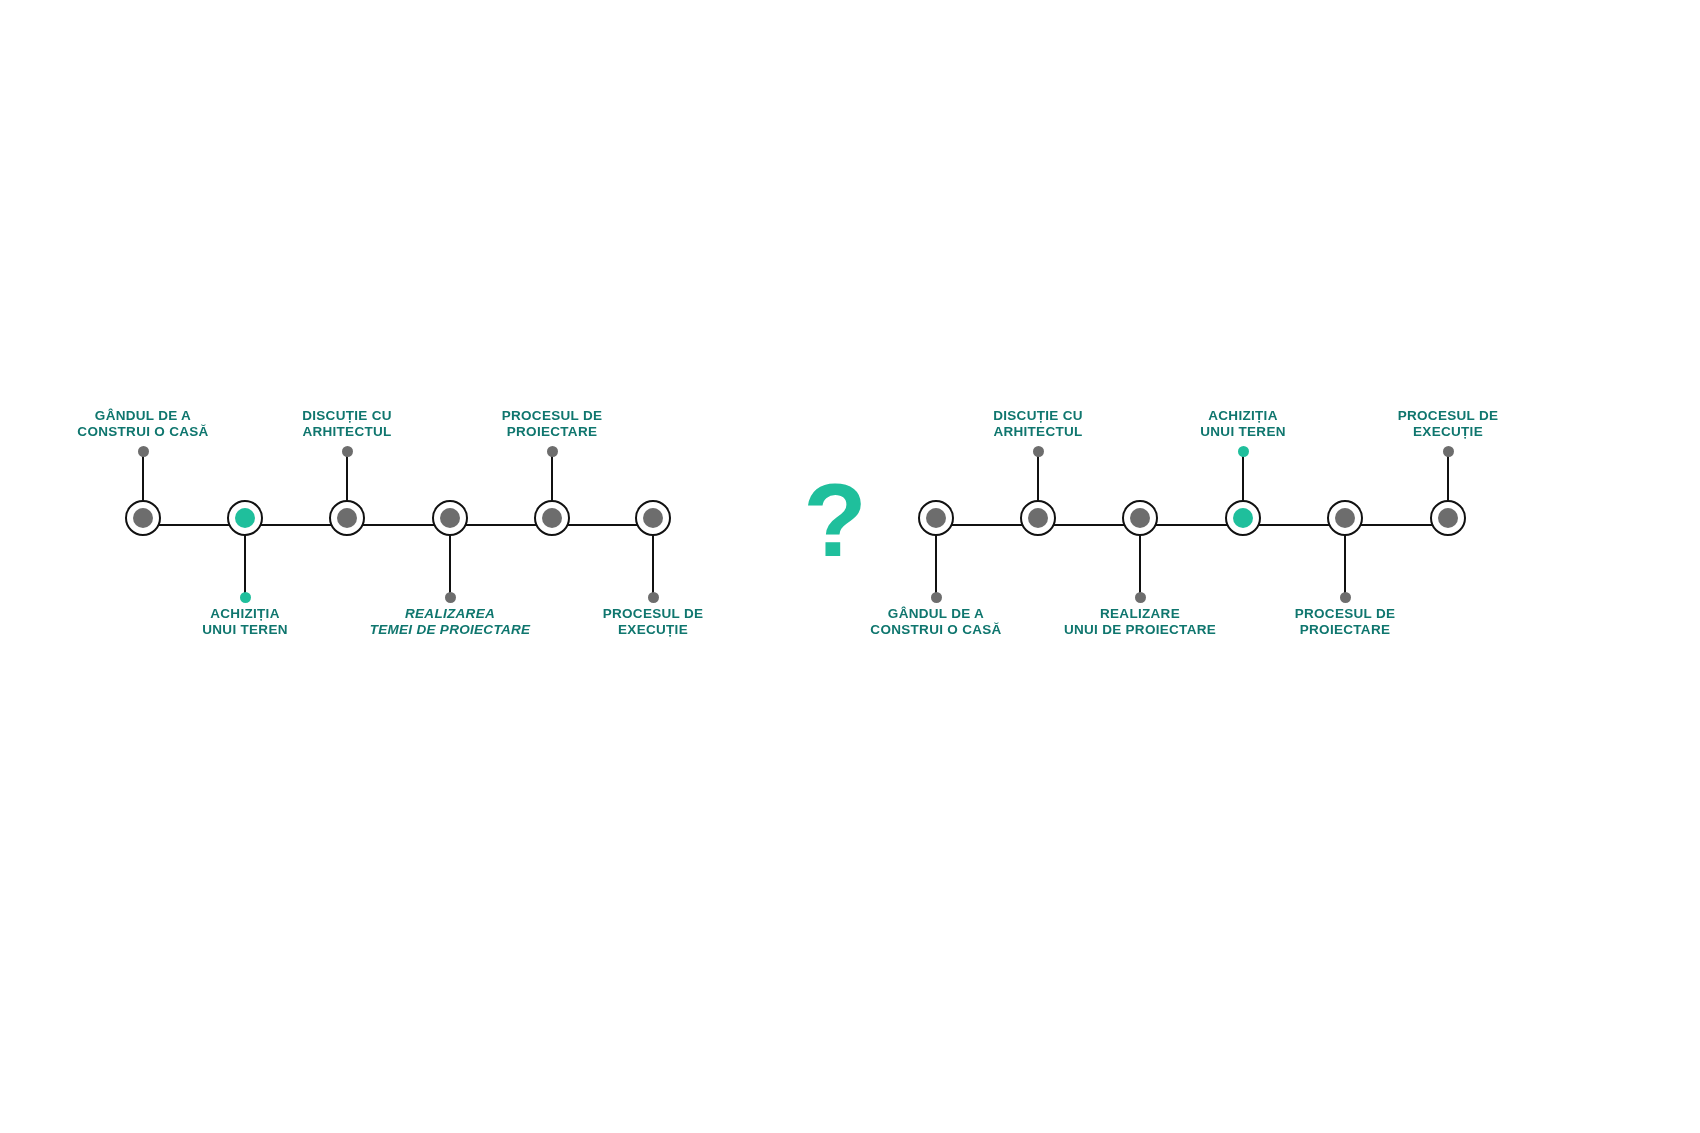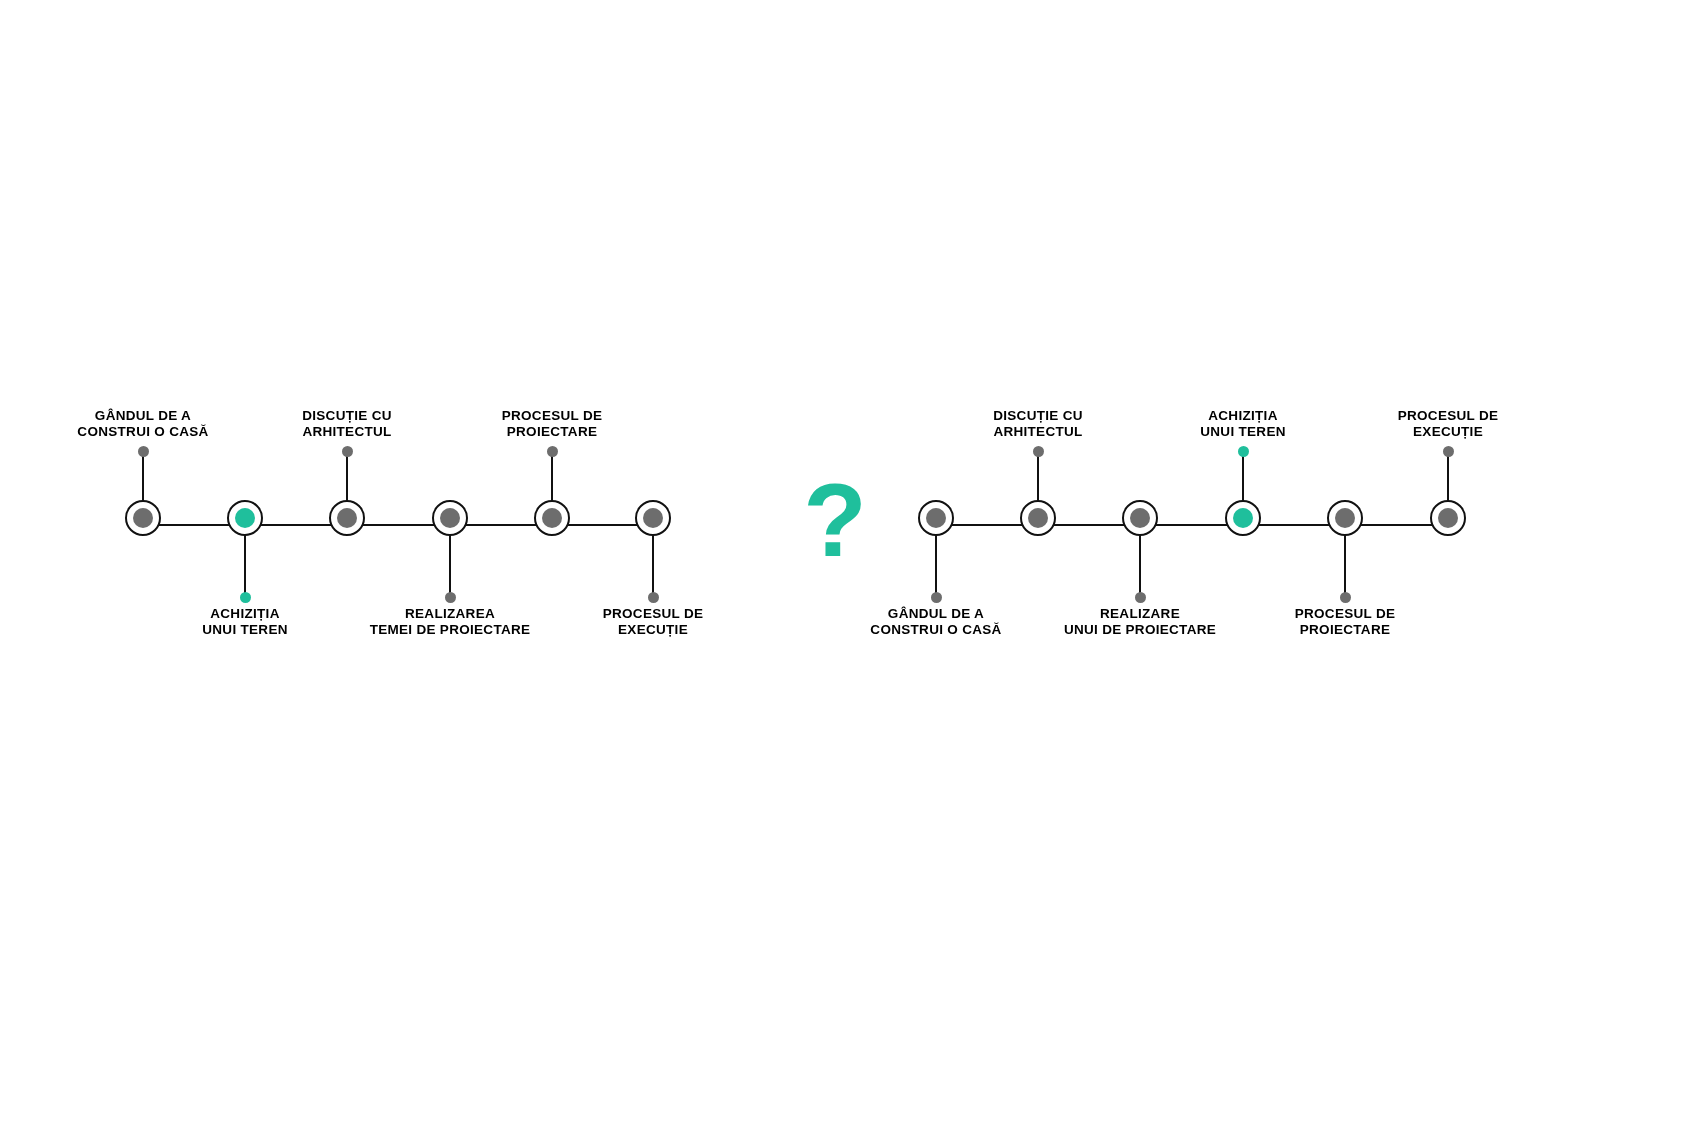--- a/index.html
+++ b/index.html
@@ -84,21 +84,21 @@
   
   .caption {
     position: absolute;
     width: 230px;
     margin-left: -115px;
     text-align: center;
     font-size: 13.5px;
     font-weight: bold;
     line-height: 1.18;
     letter-spacing: 0.3px;
-    color: #000000;
+    color: #0f766e;
     white-space: pre-line;
   }
   .caption.up   { top: 8px; }
   .caption.down { top: 206px; }
 
   
   .qmark {
     position: absolute;
     left: 775px;
     top: 468px;
@@ -139,21 +139,21 @@
         <div class="node" style="left: 247px;">
           <div class="core"></div>
         </div>
         <div class="caption up" style="left: 247px;">DISCUȚIE CU
 ARHITECTUL</div>
         <div class="stem down" style="left: 350px;"></div>
         <div class="dot down" style="left: 350px;"></div>
         <div class="node" style="left: 350px;">
           <div class="core"></div>
         </div>
-        <div class="caption down" style="left: 350px;">REALIZAREA
+        <div class="caption down" style="left: 350px; font-style: italic;">REALIZAREA
 TEMEI DE PROIECTARE</div>
         <div class="stem up" style="left: 452px;"></div>
         <div class="dot up" style="left: 452px;"></div>
         <div class="node" style="left: 452px;">
           <div class="core"></div>
         </div>
         <div class="caption up" style="left: 452px;">PROCESUL DE
 PROIECTARE</div>
         <div class="stem down" style="left: 553px;"></div>
         <div class="dot down" style="left: 553px;"></div>

